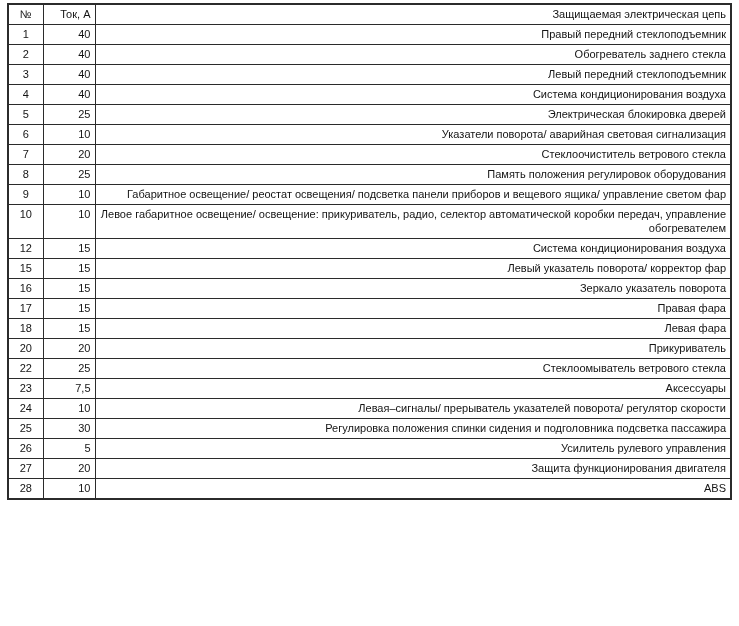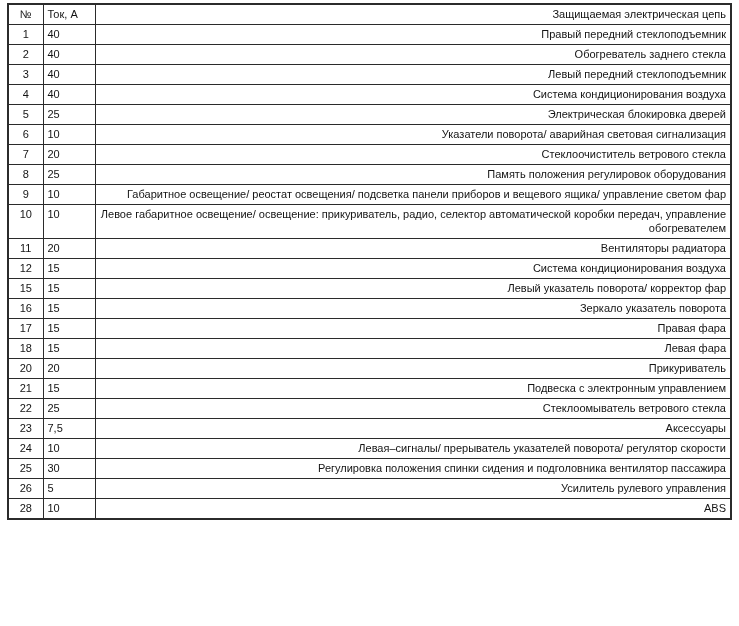--- a/index.html
+++ b/index.html
@@ -38,21 +38,21 @@
   .fuse-table td {
     border: 1px solid var(--border);
     font-size: 11px;
     line-height: 14px;
     padding: 2px 4px 3px 4px;
     vertical-align: top;
     font-weight: normal;
     overflow: hidden;
   }
   .c-num  { width: 35px;  text-align: center; }
-  .c-amp  { width: 52px;  text-align: left; margin-top: 13px; }
+  .c-amp  { width: 52px;  text-align: right; margin-top: 13px; }
   .c-circuit {
     text-align: right;
     padding-left: 9px;
     padding-right: 12px;
   }
 </style>
 </head>
 <body>
 
 <div class="page">
@@ -110,25 +110,20 @@
           <td class="c-num">9</td>
           <td class="c-amp">10</td>
           <td class="c-circuit">Габаритное освещение/ реостат освещения/ подсветка панели приборов и вещевого ящика/ управление светом фар</td>
         </tr>
         <tr>
           <td class="c-num">10</td>
           <td class="c-amp">10</td>
           <td class="c-circuit">Левое габаритное освещение/ освещение: прикуриватель, радио, селектор автоматической коробки передач, управление обогревателем</td>
         </tr>
         <tr>
-          <td class="c-num">11</td>
-          <td class="c-amp">20</td>
-          <td class="c-circuit">Вентиляторы радиатора</td>
-        </tr>
-        <tr>
           <td class="c-num">12</td>
           <td class="c-amp">15</td>
           <td class="c-circuit">Система кондиционирования воздуха</td>
         </tr>
         <tr>
           <td class="c-num">15</td>
           <td class="c-amp">15</td>
           <td class="c-circuit">Левый указатель поворота/ корректор фар</td>
         </tr>
         <tr>
@@ -145,48 +140,48 @@
           <td class="c-num">18</td>
           <td class="c-amp">15</td>
           <td class="c-circuit">Левая фара</td>
         </tr>
         <tr>
           <td class="c-num">20</td>
           <td class="c-amp">20</td>
           <td class="c-circuit">Прикуриватель</td>
         </tr>
         <tr>
-          <td class="c-num">21</td>
-          <td class="c-amp">15</td>
-          <td class="c-circuit">Подвеска с электронным управлением</td>
-        </tr>
-        <tr>
           <td class="c-num">22</td>
           <td class="c-amp">25</td>
           <td class="c-circuit">Стеклоомыватель ветрового стекла</td>
         </tr>
         <tr>
           <td class="c-num">23</td>
           <td class="c-amp">7,5</td>
           <td class="c-circuit">Аксессуары</td>
         </tr>
         <tr>
           <td class="c-num">24</td>
           <td class="c-amp">10</td>
           <td class="c-circuit">Левая–сигналы/ прерыватель указателей поворота/ регулятор скорости</td>
         </tr>
         <tr>
           <td class="c-num">25</td>
           <td class="c-amp">30</td>
-          <td class="c-circuit">Регулировка положения спинки сидения и подголовника вентилятор пассажира</td>
+          <td class="c-circuit">Регулировка положения спинки сидения и подголовника подсветка пассажира</td>
         </tr>
         <tr>
           <td class="c-num">26</td>
           <td class="c-amp">5</td>
           <td class="c-circuit">Усилитель рулевого управления</td>
+        </tr>
+        <tr>
+          <td class="c-num">27</td>
+          <td class="c-amp">20</td>
+          <td class="c-circuit">Защита функционирования двигателя</td>
         </tr>
         <tr>
           <td class="c-num">28</td>
           <td class="c-amp">10</td>
           <td class="c-circuit">ABS</td>
         </tr>
       </tbody>
   </table>
 </div>
 

